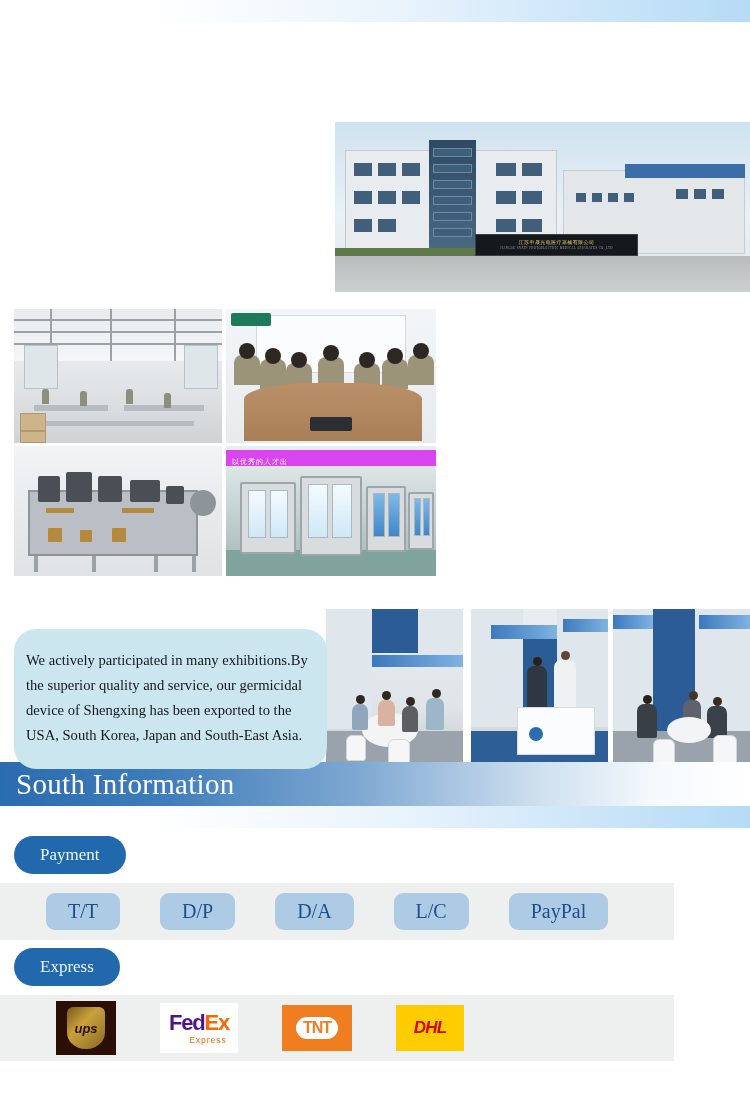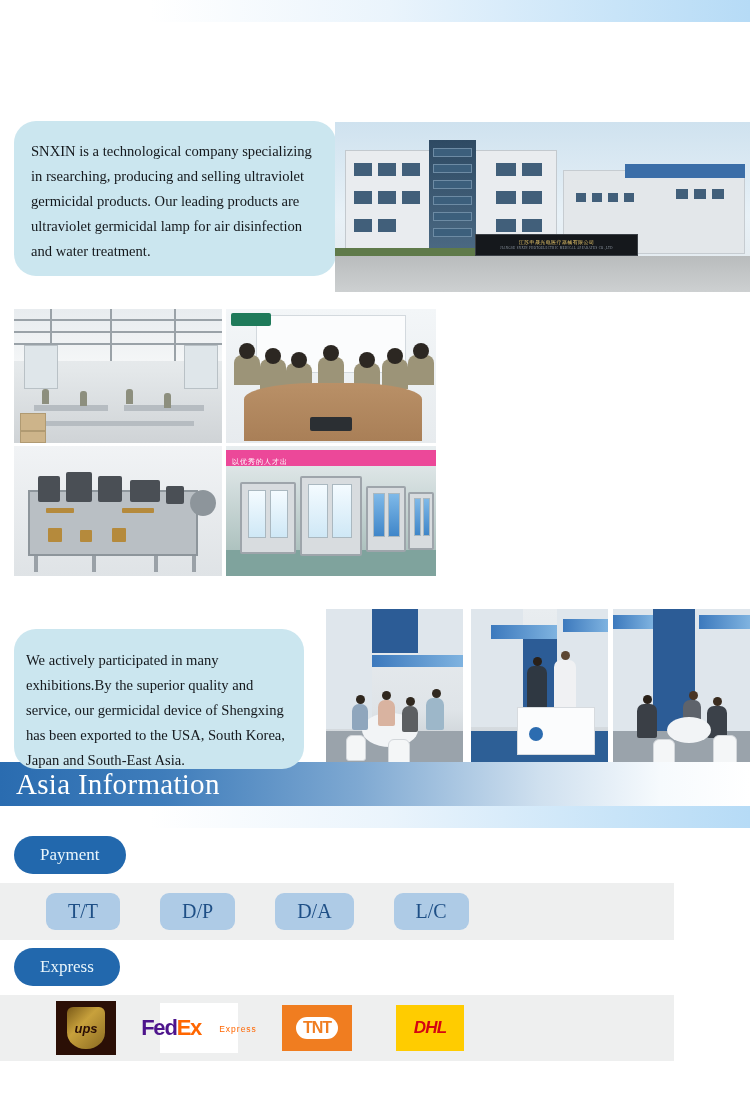--- a/index.html
+++ b/index.html
@@ -50,21 +50,21 @@
     left:14px; top:99px; width:322px; height:155px;
     padding:18px 17px 0 17px;
     z-index:2;
   }
   #callout-established {
     left:437px; top:352px; width:300px; height:137px;
     padding:17px 14px 0 12px;
     z-index:1;
   }
   #callout-exhibitions {
-    left:14px; top:607px; width:290px; height:140px;
+    left:14px; top:607px; width:313px; height:140px;
     padding:19px 12px 0 12px;
     z-index:2;
   }
 
   .photo { position:absolute; overflow:hidden; background:#c9ced3; }
 
   
   #photo-building { left:335px; top:100px; width:415px; height:170px; z-index:3; }
   .bld-sky { position:absolute; inset:0; background:linear-gradient(#cfe2ef,#e8f1f7 55%,#e2e8ec 100%); }
   .bld-main { position:absolute; left:10px; top:28px; width:212px; height:104px; background:#e9ecef; border:1px solid #c3c9ce; }
@@ -101,21 +101,21 @@
   .mt-body { position:absolute; width:26px; height:30px; border-radius:8px 8px 0 0; background:#9c9478; }
   .mt-proj { position:absolute; left:84px; top:108px; width:42px; height:14px; background:#2b2f33; border-radius:2px; }
 
   .mc-bg { position:absolute; inset:0; background:linear-gradient(#f1f3f5,#dfe3e6); }
   .mc-frame { position:absolute; left:14px; top:44px; width:170px; height:66px; background:#b9bfc4; border:2px solid #8d959b; }
   .mc-part { position:absolute; background:#4a4f55; border-radius:2px; }
   .mc-gold { position:absolute; background:#b58a3c; border-radius:1px; }
   .mc-leg { position:absolute; width:4px; height:16px; background:#9aa1a7; }
 
   .uv-bg { position:absolute; inset:0; background:linear-gradient(#e9eef0,#9fb7b3); }
-  .uv-banner { position:absolute; left:0; top:4px; width:100%; height:16px; background:#ec4899; }
+  .uv-banner { position:absolute; left:0; top:4px; width:100%; height:16px; background:#d946ef; }
   .uv-banner span { color:#fff; font-size:7px; line-height:16px; padding-left:6px; letter-spacing:1px; }
   .uv-cab { position:absolute; background:#d8dcdf; border:2px solid #9ea5ab; border-radius:2px; }
   .uv-glass { position:absolute; background:linear-gradient(#f4fbff,#cfe8f6); border:1px solid #aab8c0; }
   .uv-glass.blue { background:linear-gradient(#7fb9e8,#3f86c9); }
   .uv-floor { position:absolute; left:0; bottom:0; width:100%; height:26px; background:#7fa39d; }
 
   
   .exhibit { position:absolute; top:587px; width:137px; height:168px; overflow:hidden; }
   #photo-exh-1 { left:326px; }
   #photo-exh-2 { left:471px; }
@@ -178,21 +178,21 @@
   .ups { width:60px; height:54px; background:#2b0f06; display:flex; align-items:center; justify-content:center; }
   .ups-shield {
     width:38px; height:42px;
     background:linear-gradient(135deg,#7a5a18 0%,#c8a13c 40%,#8a6a21 100%);
     border-radius:6px 6px 48% 48% / 6px 6px 40% 40%;
     display:flex; align-items:center; justify-content:center;
   }
   .ups-shield span { color:#2b0f06; font-size:13px; font-weight:bold; font-family:"Liberation Sans",sans-serif; font-style:italic; }
 
   
-  .fedex { width:78px; height:50px; background:#ffffff; position:relative; display:flex; flex-direction:row; align-items:center; justify-content:center; }
+  .fedex { width:78px; height:50px; background:#ffffff; position:relative; display:flex; flex-direction:column; align-items:center; justify-content:center; }
   .fedex-main { font-family:"Liberation Sans",sans-serif; font-weight:bold; font-size:22px; letter-spacing:-1.2px; line-height:1; }
   .fedex-main .fed { color:#4d148c; }
   .fedex-main .ex { color:#ff6600; }
   .fedex-sub { color:#ff6600; font-family:"Liberation Sans",sans-serif; font-size:8.5px; letter-spacing:1px; margin-top:1px; margin-left:18px; }
 
   
   .tnt { width:70px; height:46px; background:#f07d20; display:flex; align-items:center; justify-content:center; }
   .tnt span {
     color:#f07d20; font-family:"Liberation Sans",sans-serif;
     font-weight:bold; font-size:16px; letter-spacing:-1px;
@@ -213,23 +213,20 @@
 </style>
 </head>
 <body>
 
 <div class="banner-wrap">
   <div class="banner-underband"></div>
 </div>
 
 <div class="factory">
 
-  <div class="callout" id="callout-intro">
-    <p>SNXIN is a technological company specializing in rsearching, producing and selling ultraviolet germicidal products. Our leading products are ultraviolet germicidal lamp for air disinfection and water treatment.</p>
-  </div>
 
   <div class="photo" id="photo-building">
     <div class="bld-sky"></div>
     <div class="bld-main">
       <span class="win" style="left:8px;top:12px;width:18px;height:13px;"></span>
       <span class="win" style="left:32px;top:12px;width:18px;height:13px;"></span>
       <span class="win" style="left:56px;top:12px;width:18px;height:13px;"></span>
       <span class="win" style="left:8px;top:40px;width:18px;height:13px;"></span>
       <span class="win" style="left:32px;top:40px;width:18px;height:13px;"></span>
       <span class="win" style="left:56px;top:40px;width:18px;height:13px;"></span>
@@ -414,37 +411,38 @@
     <div class="ex-chair" style="left:100px;top:126px;width:24px;height:30px;"></div>
   </div>
 
   <div class="caption" id="caption-1">AQUATECH SHANGHAI 2018</div>
   <div class="caption" id="caption-2">AQUATECH INDORNESIA 2018</div>
   <div class="caption" id="caption-3">AQUATECH AMSTERDAM 2017</div>
 </div>
 
 <div class="banner-wrap">
   <div class="banner">
-    <div class="banner-title">Asia Information</div>
+    <div class="banner-title">South Information</div>
   </div>
   <div class="banner-underband"></div>
 </div>
 
 <div class="trade">
 
   <div class="pill-row band-white" style="padding:8px 0 9px 0;">
     <span class="pill-solid">Payment</span>
   </div>
 
   <div class="pill-row band-gray">
     <div class="pay-row">
       <span class="pay-pill">T/T</span>
       <span class="pay-pill">D/P</span>
       <span class="pay-pill">D/A</span>
       <span class="pay-pill">L/C</span>
+      <span class="pay-pill">PayPal</span>
     </div>
   </div>
 
   <div class="pill-row band-white" style="padding:8px 0 9px 0;">
     <span class="pill-solid">Express</span>
   </div>
 
   <div class="pill-row band-gray">
     <div class="logo-row">
 

